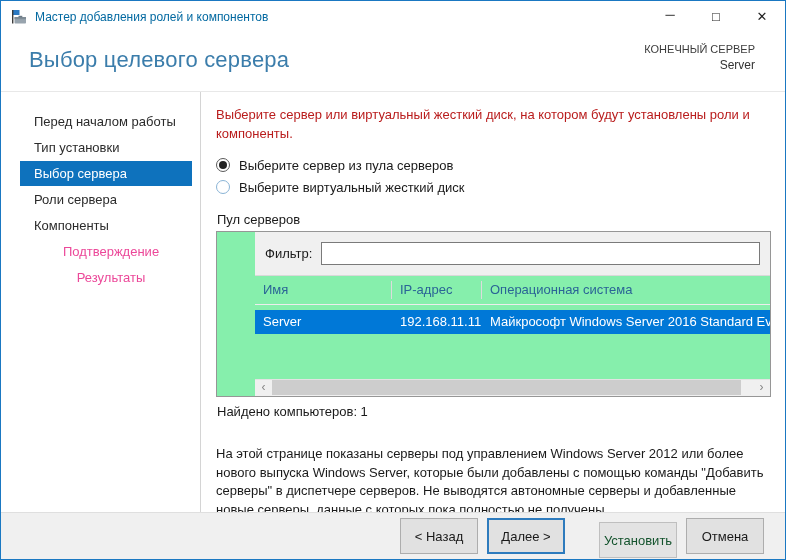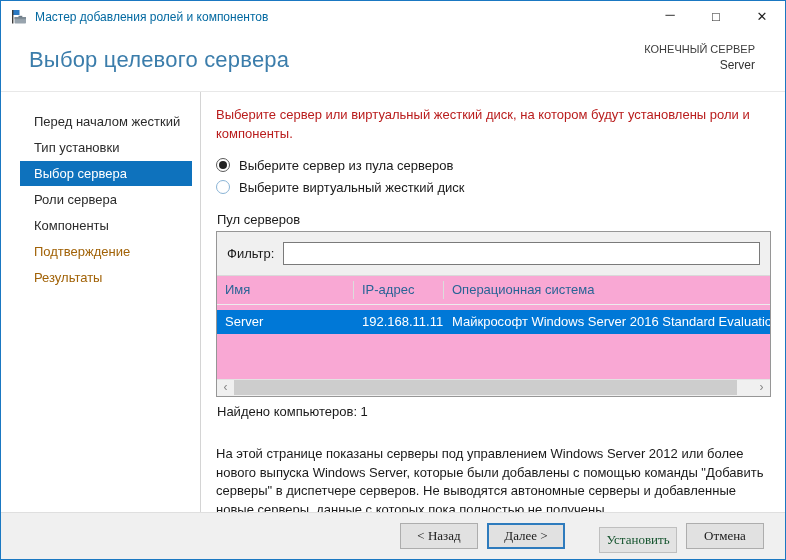--- a/index.html
+++ b/index.html
@@ -25,35 +25,35 @@
   .dest { position:absolute; right:30px; top:11px; text-align:right; }
   .dest-label { font-size:11px; color:#3c3c3c; }
   .dest-value { font-size:12px; color:#333; margin-top:3px; }
 
   
   .bodyarea { flex:1; display:flex; min-height:0; background:#fff; }
   .sidebar { width:200px; flex-shrink:0; border-right:1px solid #d4d4d4; padding-top:16px; }
   .nav-item { font-size:13px; color:#2b2b2b; margin:1px 8px 1px 19px;
               padding:5px 4px 5px 14px; cursor:default; white-space:nowrap; }
   .nav-item.selected { background:#0e72bd; color:#fff; }
-  .nav-item.disabled { color:#a16207; }
+  .nav-item.disabled { color:#ec4899;text-align:center; }
 
   .content { flex:1; padding:14px 14px 0 15px; min-width:0; }
   .intro { font-size:13px; color:#b91c1c; line-height:1.45; max-width:545px; }
 
   .radios { margin-top:14px; }
   .radio-row { display:flex; align-items:center; margin:7px 0; font-size:13px; color:#1a1a1a; }
   .radio { width:14px; height:14px; border-radius:50%; margin-right:9px; flex-shrink:0;
            border:1px solid #5a5a5a; background:#fff; position:relative; }
   .radio.on::after { content:""; position:absolute; left:2px; top:2px; width:8px; height:8px;
                      border-radius:50%; background:#222; }
   .radio.off { border-color:#8ab4d6; }
 
   .pool-title { font-size:13px; color:#1a1a1a; margin:17px 0 4px 1px; }
-  .pool-box { border:1px solid #969696; background:#f9a8d4; }
+  .pool-box { border:1px solid #969696; background:#86efac;padding-left:38px; }
   .filter-row { background:#f0f0f0; border-bottom:1px solid #d9d9d9; padding:10px 10px;
                 display:flex; align-items:center; }
   .filter-label { font-size:13px; color:#1a1a1a; margin-right:9px; }
   .filter-input { flex:1; height:23px; border:1px solid #7a7a7a; font-size:13px;
                   padding:0 4px; font-family:inherit; }
 
   .thead { display:flex; height:29px; align-items:center; font-size:13px; color:#2a6496;
            border-bottom:1px solid #ededed; }
   .th { padding-left:8px; white-space:nowrap; overflow:hidden; }
   .th.c1 { width:137px; border-right:1px solid #dcdcdc; height:18px; line-height:18px; }
@@ -73,23 +73,23 @@
   .scroll-arrow { width:17px; text-align:center; color:#868686; font-size:12px; line-height:15px; }
   .scroll-thumb { height:15px; background:#cdcdcd; width:91%; }
   .scroll-track-rest { flex:1; }
 
   .found { font-size:13px; color:#1a1a1a; margin:7px 0 0 1px; }
   .note { font-size:13px; color:#1a1a1a; line-height:1.45; margin-top:26px; max-width:560px; }
 
   
   .footer { height:47px; flex-shrink:0; background:#f0f0f0; border-top:1px solid #dfdfdf;
             display:flex; align-items:center; justify-content:flex-end; padding-right:21px; }
-  .btn { min-width:78px; height:26px; padding:0 0; font-size:13px; color:#1a1a1a;
+  .btn { min-width:78px; height:36px; padding:0 0; font-size:13px; color:#1a1a1a;
          background:#e1e1e1; border:1px solid #adadad; display:flex; align-items:center;
-         justify-content:center; margin-left:9px; cursor:default;font-family:Liberation Serif, serif; }
+         justify-content:center; margin-left:9px; cursor:default; }
   .btn.default { border:2px solid #2e7bbd; }
   .btn.disabled { color:#14532d; border-color:#bfbfbf; background:#e3e3e3;margin-top:8px; }
   .btn.gap { margin-left:34px; }
 </style>
 </head>
 <body>
 
 <div class="window">
 
   <div class="titlebar">
@@ -120,21 +120,21 @@
     <div class="page-title">Выбор целевого сервера</div>
     <div class="dest">
       <div class="dest-label">КОНЕЧНЫЙ СЕРВЕР</div>
       <div class="dest-value">Server</div>
     </div>
   </div>
 
   <div class="bodyarea">
 
     <div class="sidebar">
-      <div class="nav-item">Перед началом жесткий</div>
+      <div class="nav-item">Перед началом работы</div>
       <div class="nav-item">Тип установки</div>
       <div class="nav-item selected">Выбор сервера</div>
       <div class="nav-item">Роли сервера</div>
       <div class="nav-item">Компоненты</div>
       <div class="nav-item disabled">Подтверждение</div>
       <div class="nav-item disabled">Результаты</div>
     </div>
 
     <div class="content">
       <p class="intro">Выберите сервер или виртуальный жесткий диск, на котором будут установлены роли и компоненты.</p>

